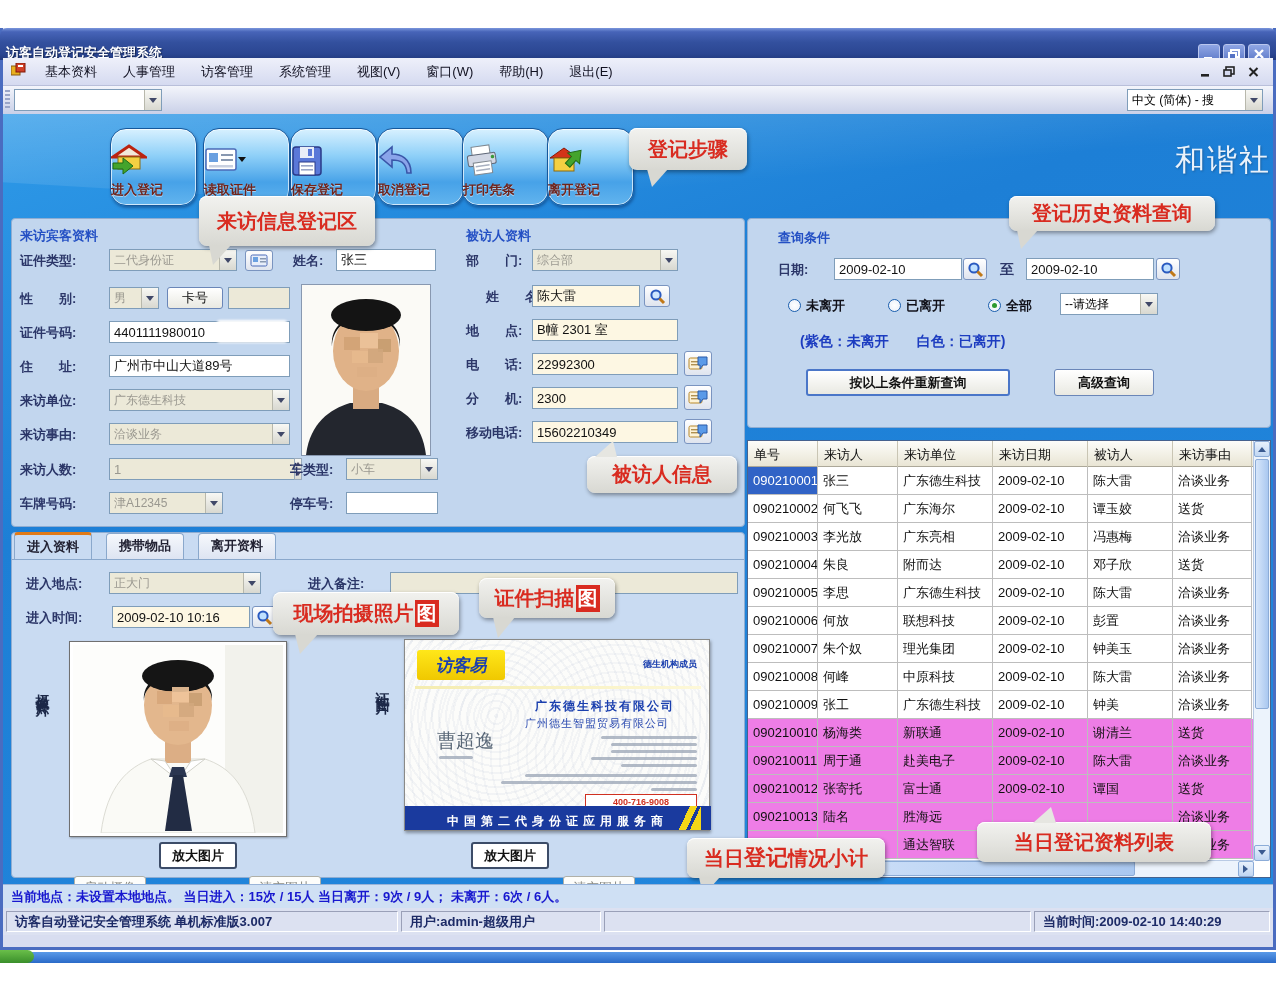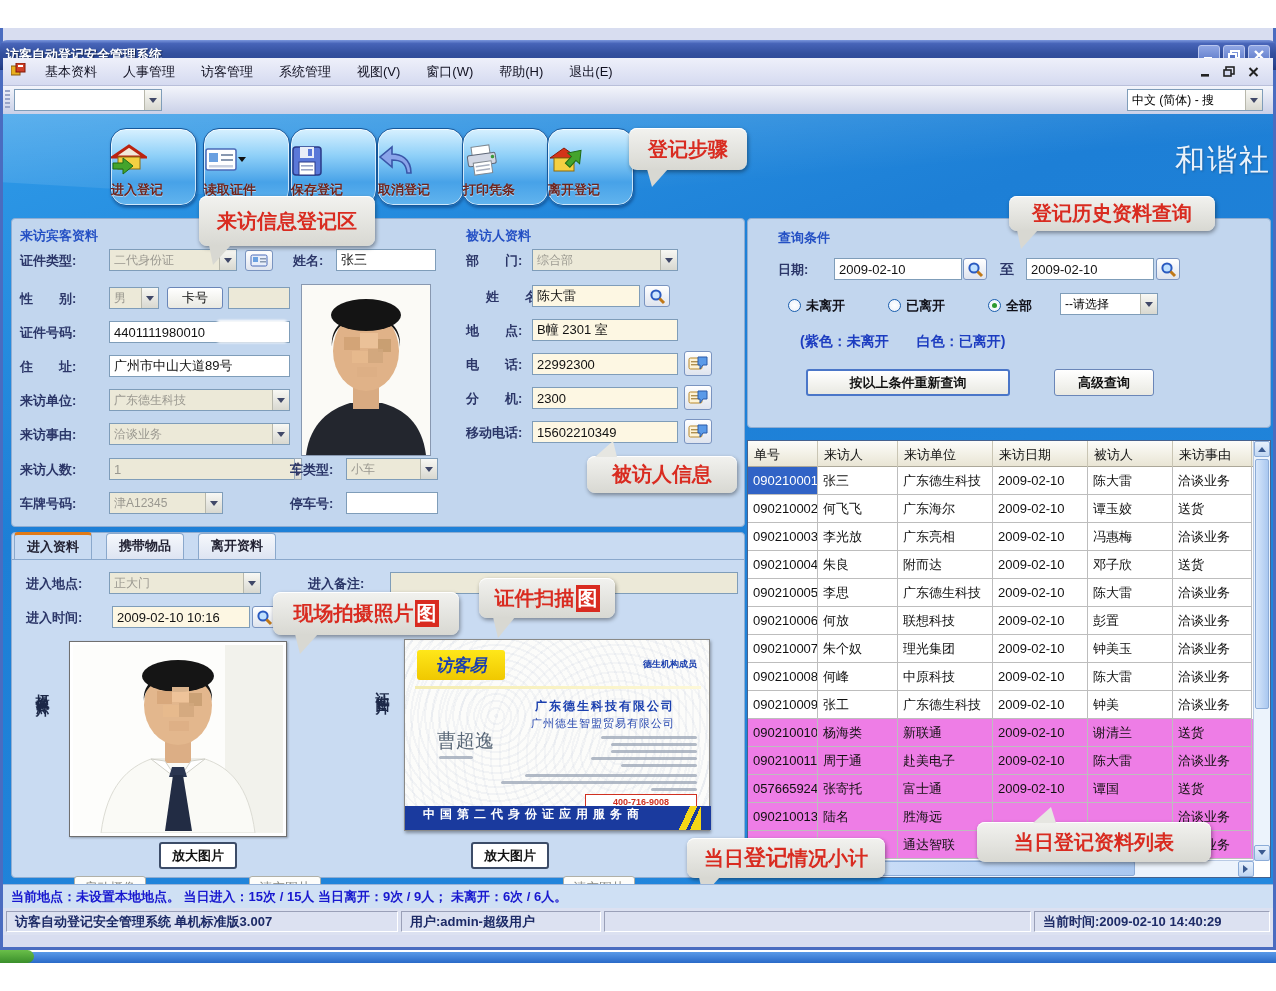--- a/index.html
+++ b/index.html
@@ -4,23 +4,23 @@
 <style>
   * { margin:0; padding:0; box-sizing:border-box; }
   body { width:1276px; height:991px; background:#fff; position:relative; overflow:hidden;
          font-family:"Liberation Sans","DejaVu Sans",sans-serif; }
   .abs { position:absolute; }
 
   
   .window { position:absolute; left:0; top:28px; width:1276px; height:922px;
             border-left:3px solid #4a6cc0; border-right:3px solid #4a6cc0; border-bottom:3px solid #4a6cc0;
             background:#d8ddf0; }
-  .titlebar { position:absolute; left:-3px; top:12px; width:1276px; height:30px;
+  .titlebar { position:absolute; left:-3px; top:0; width:1276px; height:30px;
               background:linear-gradient(180deg,#7a96dc 0%,#4764b8 12%,#33509e 45%,#2b4692 80%,#223a7e 100%);
-              border-radius:7px 7px 0 0; display:flex; align-items:center; padding:6px 6px; }
+              border-radius:7px 7px 0 0; display:flex; padding:16px 6px; }
   .title-text { color:#fff; font-size:13px; font-weight:bold; text-shadow:1px 1px 1px #13234e; }
   .tb-controls { margin-left:auto; display:flex; gap:3px; }
   .tbtn { width:22px; height:21px; border-radius:3px; border:1px solid #b9c6ee;
           background:linear-gradient(180deg,#8fa6e4,#5572c4); display:flex; align-items:center; justify-content:center; }
   .tbtn svg { display:block; }
 
   .menubar { position:absolute; left:0; top:30px; width:1270px; height:28px;
              background:linear-gradient(180deg,#eef0fa,#d5daf0); border-bottom:1px solid #b9bfda;
              display:flex; align-items:center; padding:0 4px; }
   .menu-item { font-size:13px; color:#101020; padding:4px 13px; cursor:default; }
@@ -554,21 +554,21 @@
           </div>
           <div class="grid-row pink">
             <span>090210011</span>
             <span>周于通</span>
             <span>赴美电子</span>
             <span>2009-02-10</span>
             <span>陈大雷</span>
             <span>洽谈业务</span>
           </div>
           <div class="grid-row pink">
-            <span>057665924</span>
+            <span>090210012</span>
             <span>张寄托</span>
             <span>富士通</span>
             <span>2009-02-10</span>
             <span>谭国</span>
             <span>送货</span>
           </div>
           <div class="grid-row pink">
             <span>090210013</span>
             <span>陆名</span>
             <span>胜海远</span>
@@ -657,35 +657,35 @@
 
       <span class="vlabel" style="left:362px; top:148px;">证件图片</span>
 
       <div class="bizcard" style="left:392px; top:106px; width:306px; height:192px;">
         <div class="abs" style="left:12px; top:10px; width:88px; height:30px; background:linear-gradient(180deg,#ffe71a,#f0c800); border-radius:3px; display:flex; align-items:center; justify-content:center;">
           <span style="font-size:17px; font-weight:bold; font-style:italic; color:#1a3fae;">访客易</span>
         </div>
         <span class="abs" style="right:12px; top:18px; font-size:9px; font-weight:bold; color:#1a3fae;">德生机构成员</span>
         <div class="abs" style="left:10px; top:46px; width:286px; height:3px; background:linear-gradient(90deg,#f4ecb0,#fdf8d8);"></div>
         <span class="abs" style="left:130px; top:58px; font-size:12px; font-weight:bold; color:#1a3fae; letter-spacing:2px;">广东德生科技有限公司</span>
-        <span class="abs" style="left:126px; top:76px; font-size:11px; color:#2a4ab0; letter-spacing:1px;">广州德生智盟贸易有限公司</span>
+        <span class="abs" style="left:120px; top:76px; font-size:11px; color:#2a4ab0; letter-spacing:1px;">广州德生智盟贸易有限公司</span>
         <span class="abs" style="left:32px; top:88px; font-size:19px; color:#5a6878; font-family:'Liberation Serif','DejaVu Serif',serif;">曹超逸</span>
         <div class="bc-line abs" style="left:34px; top:116px; width:34px;"></div>
         <div class="bc-line abs" style="left:196px; top:96px; width:96px;"></div>
         <div class="bc-line abs" style="left:206px; top:103px; width:86px;"></div>
         <div class="bc-line abs" style="left:206px; top:110px; width:86px;"></div>
         <div class="bc-line abs" style="left:186px; top:117px; width:106px;"></div>
         <div class="bc-line abs" style="left:216px; top:124px; width:76px;"></div>
         <div class="bc-line abs" style="left:120px; top:134px; width:172px;"></div>
         <div class="bc-line abs" style="left:96px; top:141px; width:196px;"></div>
         <div class="bc-line abs" style="left:246px; top:148px; width:46px;"></div>
         <div class="abs" style="left:180px; top:154px; width:112px; height:15px; border:1px solid #d03020; background:#fff; display:flex; align-items:center; justify-content:center;">
           <span style="font-size:9px; font-weight:bold; color:#d03020;">400-716-9008</span>
         </div>
-        <div class="abs" style="left:0; bottom:0; width:306px; height:24px; background:#1a3a9e; display:flex; align-items:flex-start;">
+        <div class="abs" style="left:0; bottom:0; width:306px; height:24px; background:#1a3a9e; display:flex; align-items:flex-end;padding-left:24px;">
           <span style="font-size:12px; font-weight:bold; color:#fff; letter-spacing:5px; padding-left:18px;">中国第二代身份证应用服务商</span>
           <span style="position:absolute; right:10px; width:26px; height:24px; background:linear-gradient(115deg,transparent 40%,#f5d818 40%,#f5d818 60%,transparent 60%,transparent 70%,#f5d818 70%);"></span>
         </div>
       </div>
       <div class="xp-btn bold abs" style="left:459px; top:309px; width:78px; height:27px;">放大图片</div>
       <div class="xp-btn ghost abs" style="left:551px; top:311px; width:72px; height:24px;">清空图片</div>
     </div>
 
     <div class="callout" style="left:626px; top:14px; width:118px; height:42px;font-family:Liberation Mono, monospace;">
       <span>登记步骤</span>

